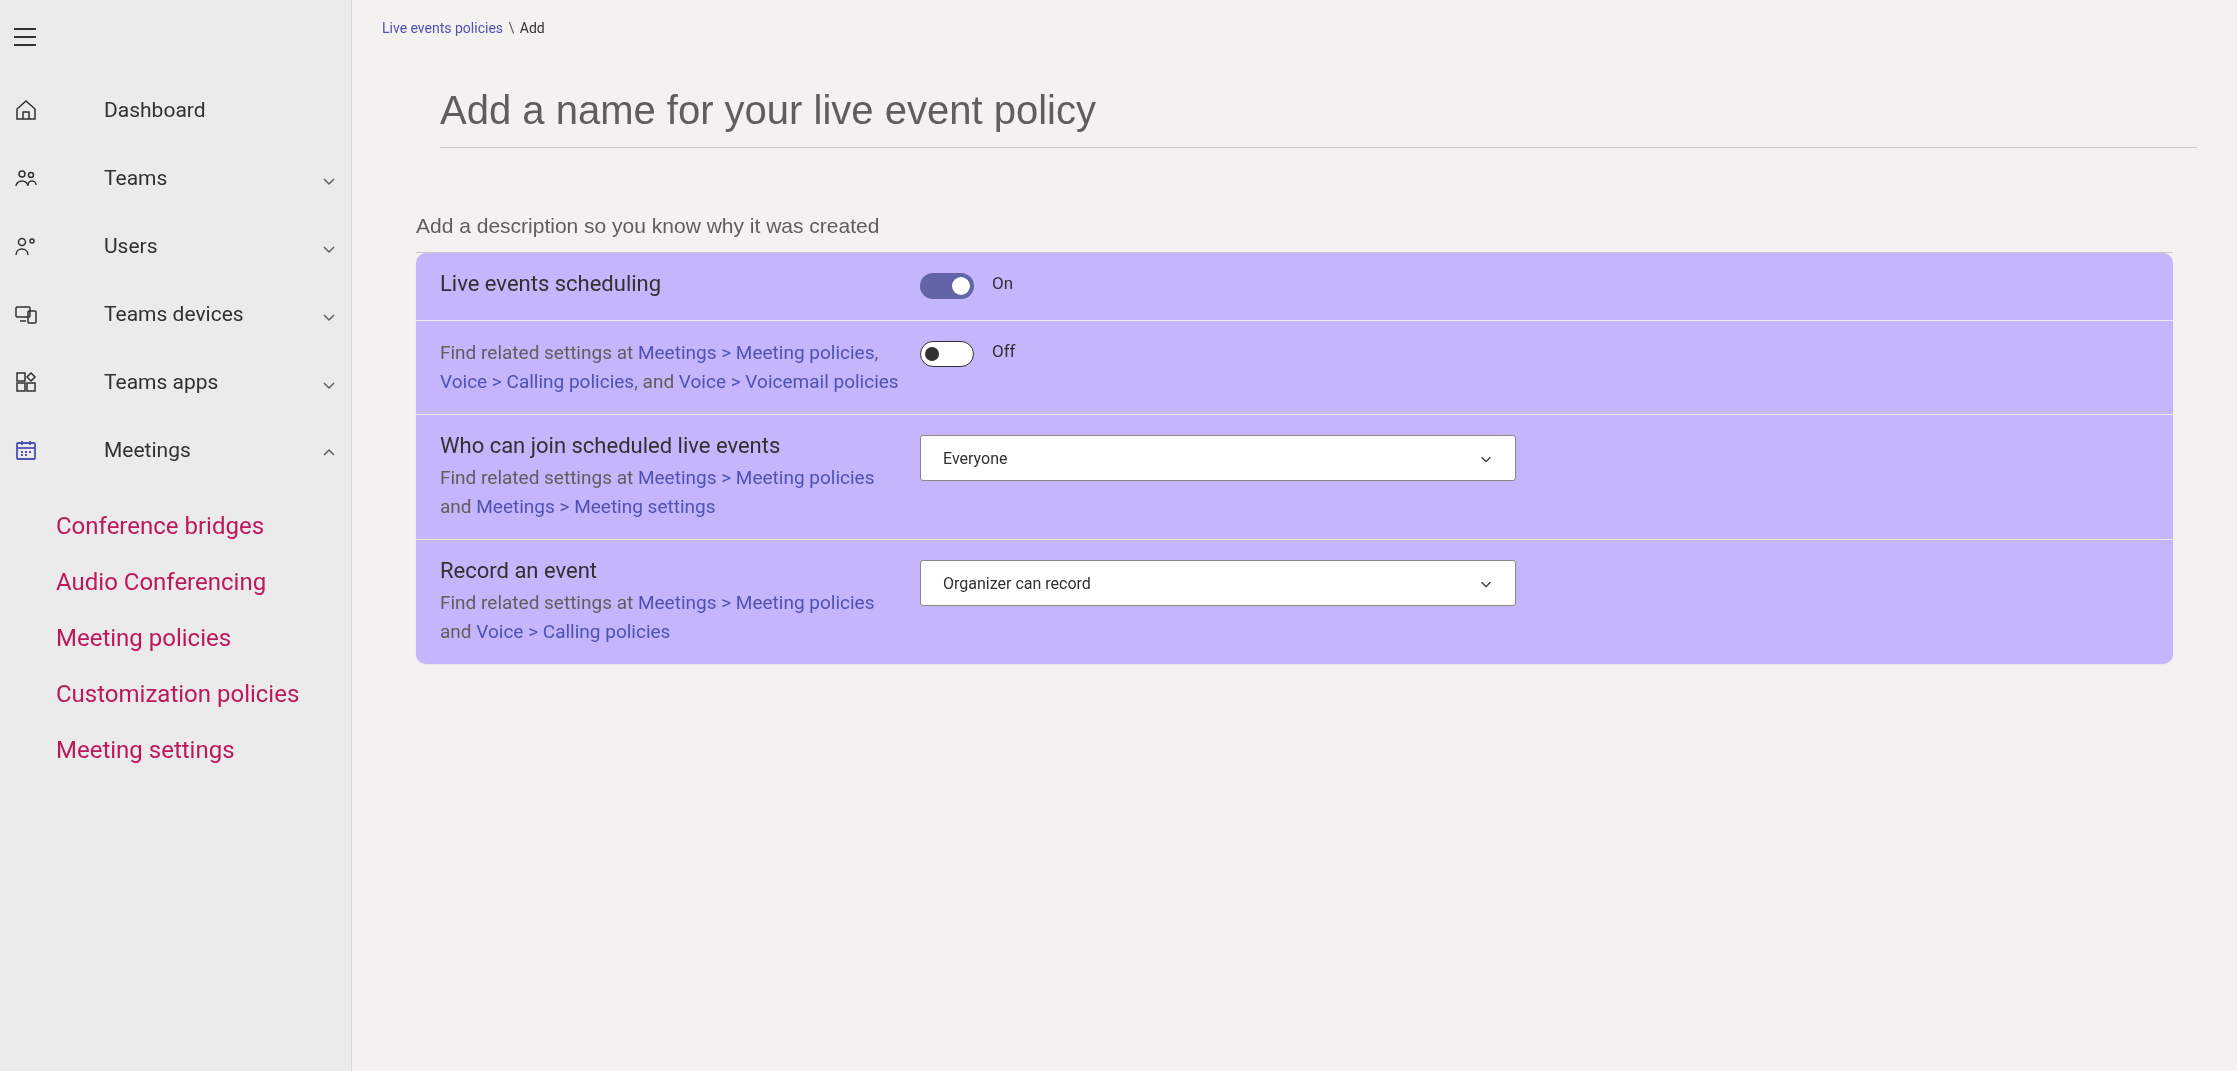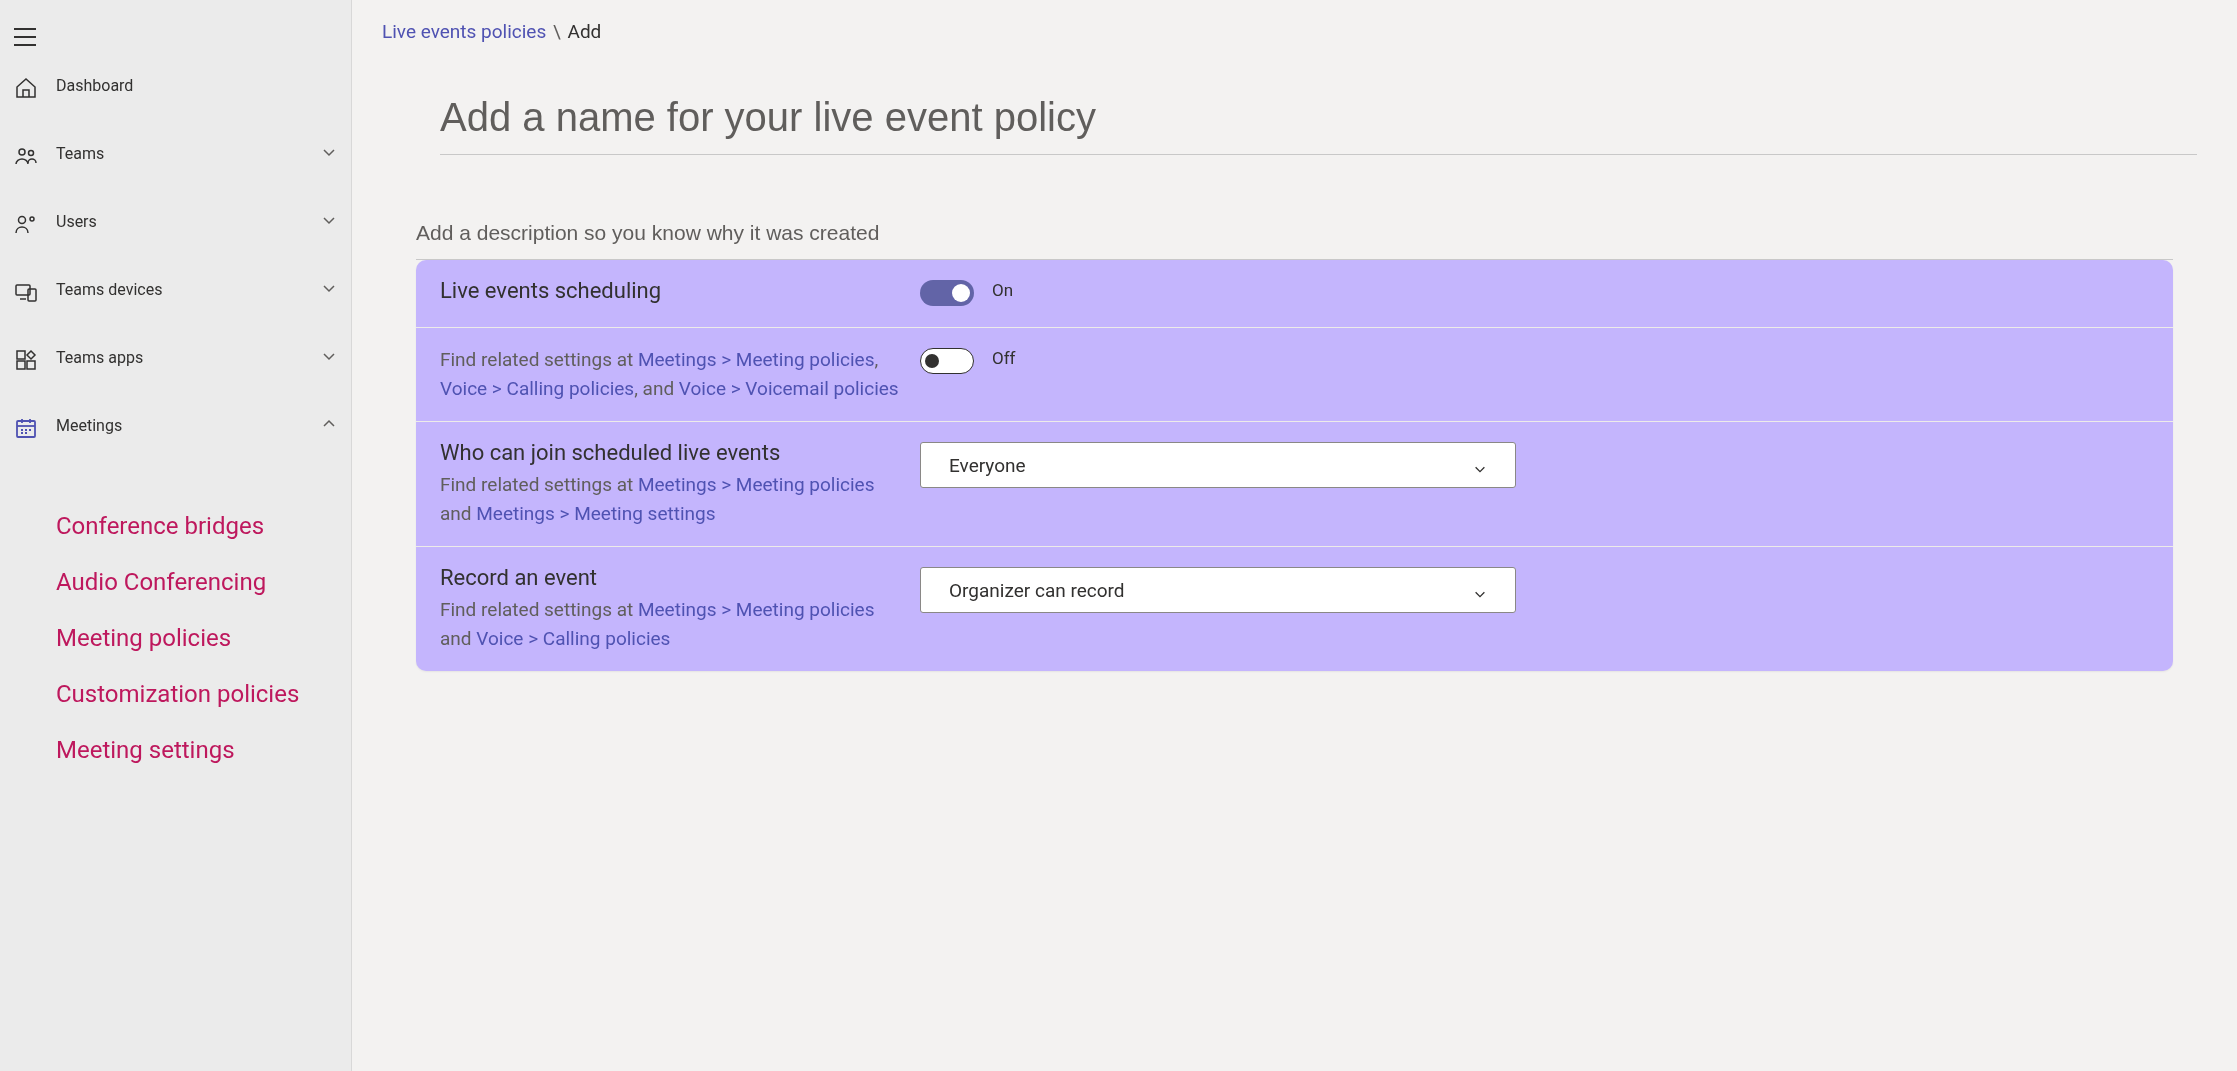--- a/index.html
+++ b/index.html
@@ -26,25 +26,27 @@
   .hamburger {
     width: 22px; height: 18px;
     display: flex; flex-direction: column; justify-content: space-between;
     cursor: pointer;
   }
   .hamburger span {
     height: 2px; background: #323130; width: 100%;
   }
   .nav-item {
     display: flex;
+    align-items: center;
     padding: 0 14px;
     height: 68px;
-    font-size: 16px;
-    color: #323130;
-    cursor: pointer;
+    font-size: 21px;
+    color: #323130;
+    cursor: pointer;
+    gap: 48px;
   }
   .nav-item .icon {
     width: 24px; height: 24px;
     margin-right: 18px;
     flex-shrink: 0;
     color: #323130;
   }
   .nav-item.active .icon { color: #4f52b2; }
   .nav-item.active { color: #323130; }
   .nav-item .label { flex: 1; }
@@ -64,21 +66,21 @@
     cursor: pointer;
   }
   .main {
     flex: 1;
     display: flex;
     flex-direction: column;
     background: #f3f2f1;
   }
   .breadcrumb {
     padding: 20px 30px;
-    font-size: 19px;
+    font-size: 14px;
     background: #f3f2f1;
   }
   .breadcrumb a { color: #4f52b2; text-decoration: none; cursor: pointer; }
   .breadcrumb .sep { color: #605e5c; margin: 0 2px; }
   .breadcrumb .cur { color: #323130; }
   .content {
     padding: 28px 64px 0 64px;
     flex: 1;
     overflow: auto;
   }
@@ -162,24 +164,24 @@
     color: #323130;
   }
   .select {
     width: 596px;
     height: 46px;
     border: 1px solid #8a8886;
     border-radius: 3px;
     background: #ffffff;
     display: flex;
     align-items: center;
-    padding: 0 28px;
+    padding: 0 22px;
     justify-content: space-between;
     cursor: pointer;
-    font-size: 19px;
+    font-size: 16px;
   }
   .select .chev { width: 14px; height: 14px; color: #323130; }
 </style>
 </head>
 <body>
 
 <div class="sidebar">
   <div class="hamburger-row">
     <div class="hamburger">
       <span></span>

